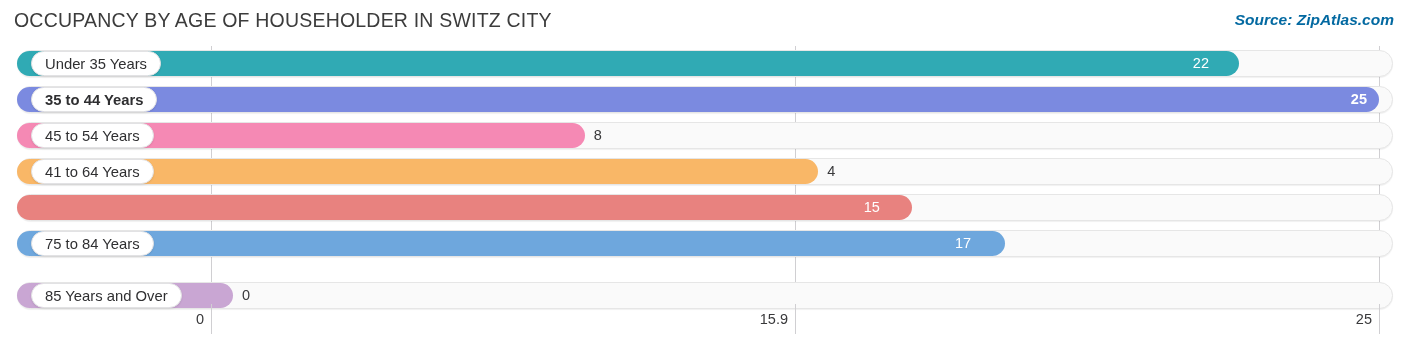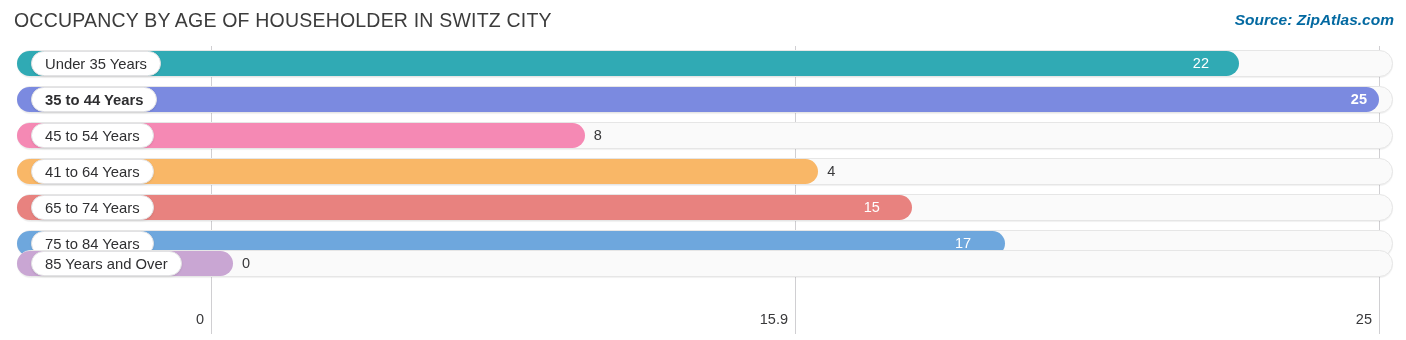--- a/index.html
+++ b/index.html
@@ -179,30 +179,29 @@
     </div>
     <div class="row" style="top: 108px;">
       <div class="track"></div>
       <div class="bar" style="width: 801.36px; background: rgb(249, 183, 103);"></div>
       <div class="label-pill">41 to 64 Years</div>
       <div class="bar-value outside" style="left: 827.36px;">4</div>
     </div>
     <div class="row" style="top: 144px;">
       <div class="track"></div>
       <div class="bar" style="width: 894.8px; background: rgb(232, 130, 127);"></div>
-      <div class="label-pill">65 to 74 Years</div>
       <div class="bar-value inside" style="left: 863.8px; width: 36px; text-align: left;">15</div>
     </div>
     <div class="row" style="top: 180px;">
       <div class="track"></div>
       <div class="bar" style="width: 988.24px; background: rgb(110, 167, 221);"></div>
       <div class="label-pill">75 to 84 Years</div>
       <div class="bar-value inside" style="left: 955px; width: 36px; text-align: left;">17</div>
     </div>
-    <div class="row" style="top: 200px;">
+    <div class="row" style="top: 232px;">
       <div class="track"></div>
       <div class="bar" style="width: 216px; background: rgb(201, 166, 211);"></div>
       <div class="label-pill">85 Years and Over</div>
       <div class="bar-value outside" style="left: 242px;">0</div>
     </div>
   </div>
 
 <div id="axis">
     <div class="tick-mark" style="left: 211px;"></div>
     <div class="tick-label" style="left: 211px;">0</div>

